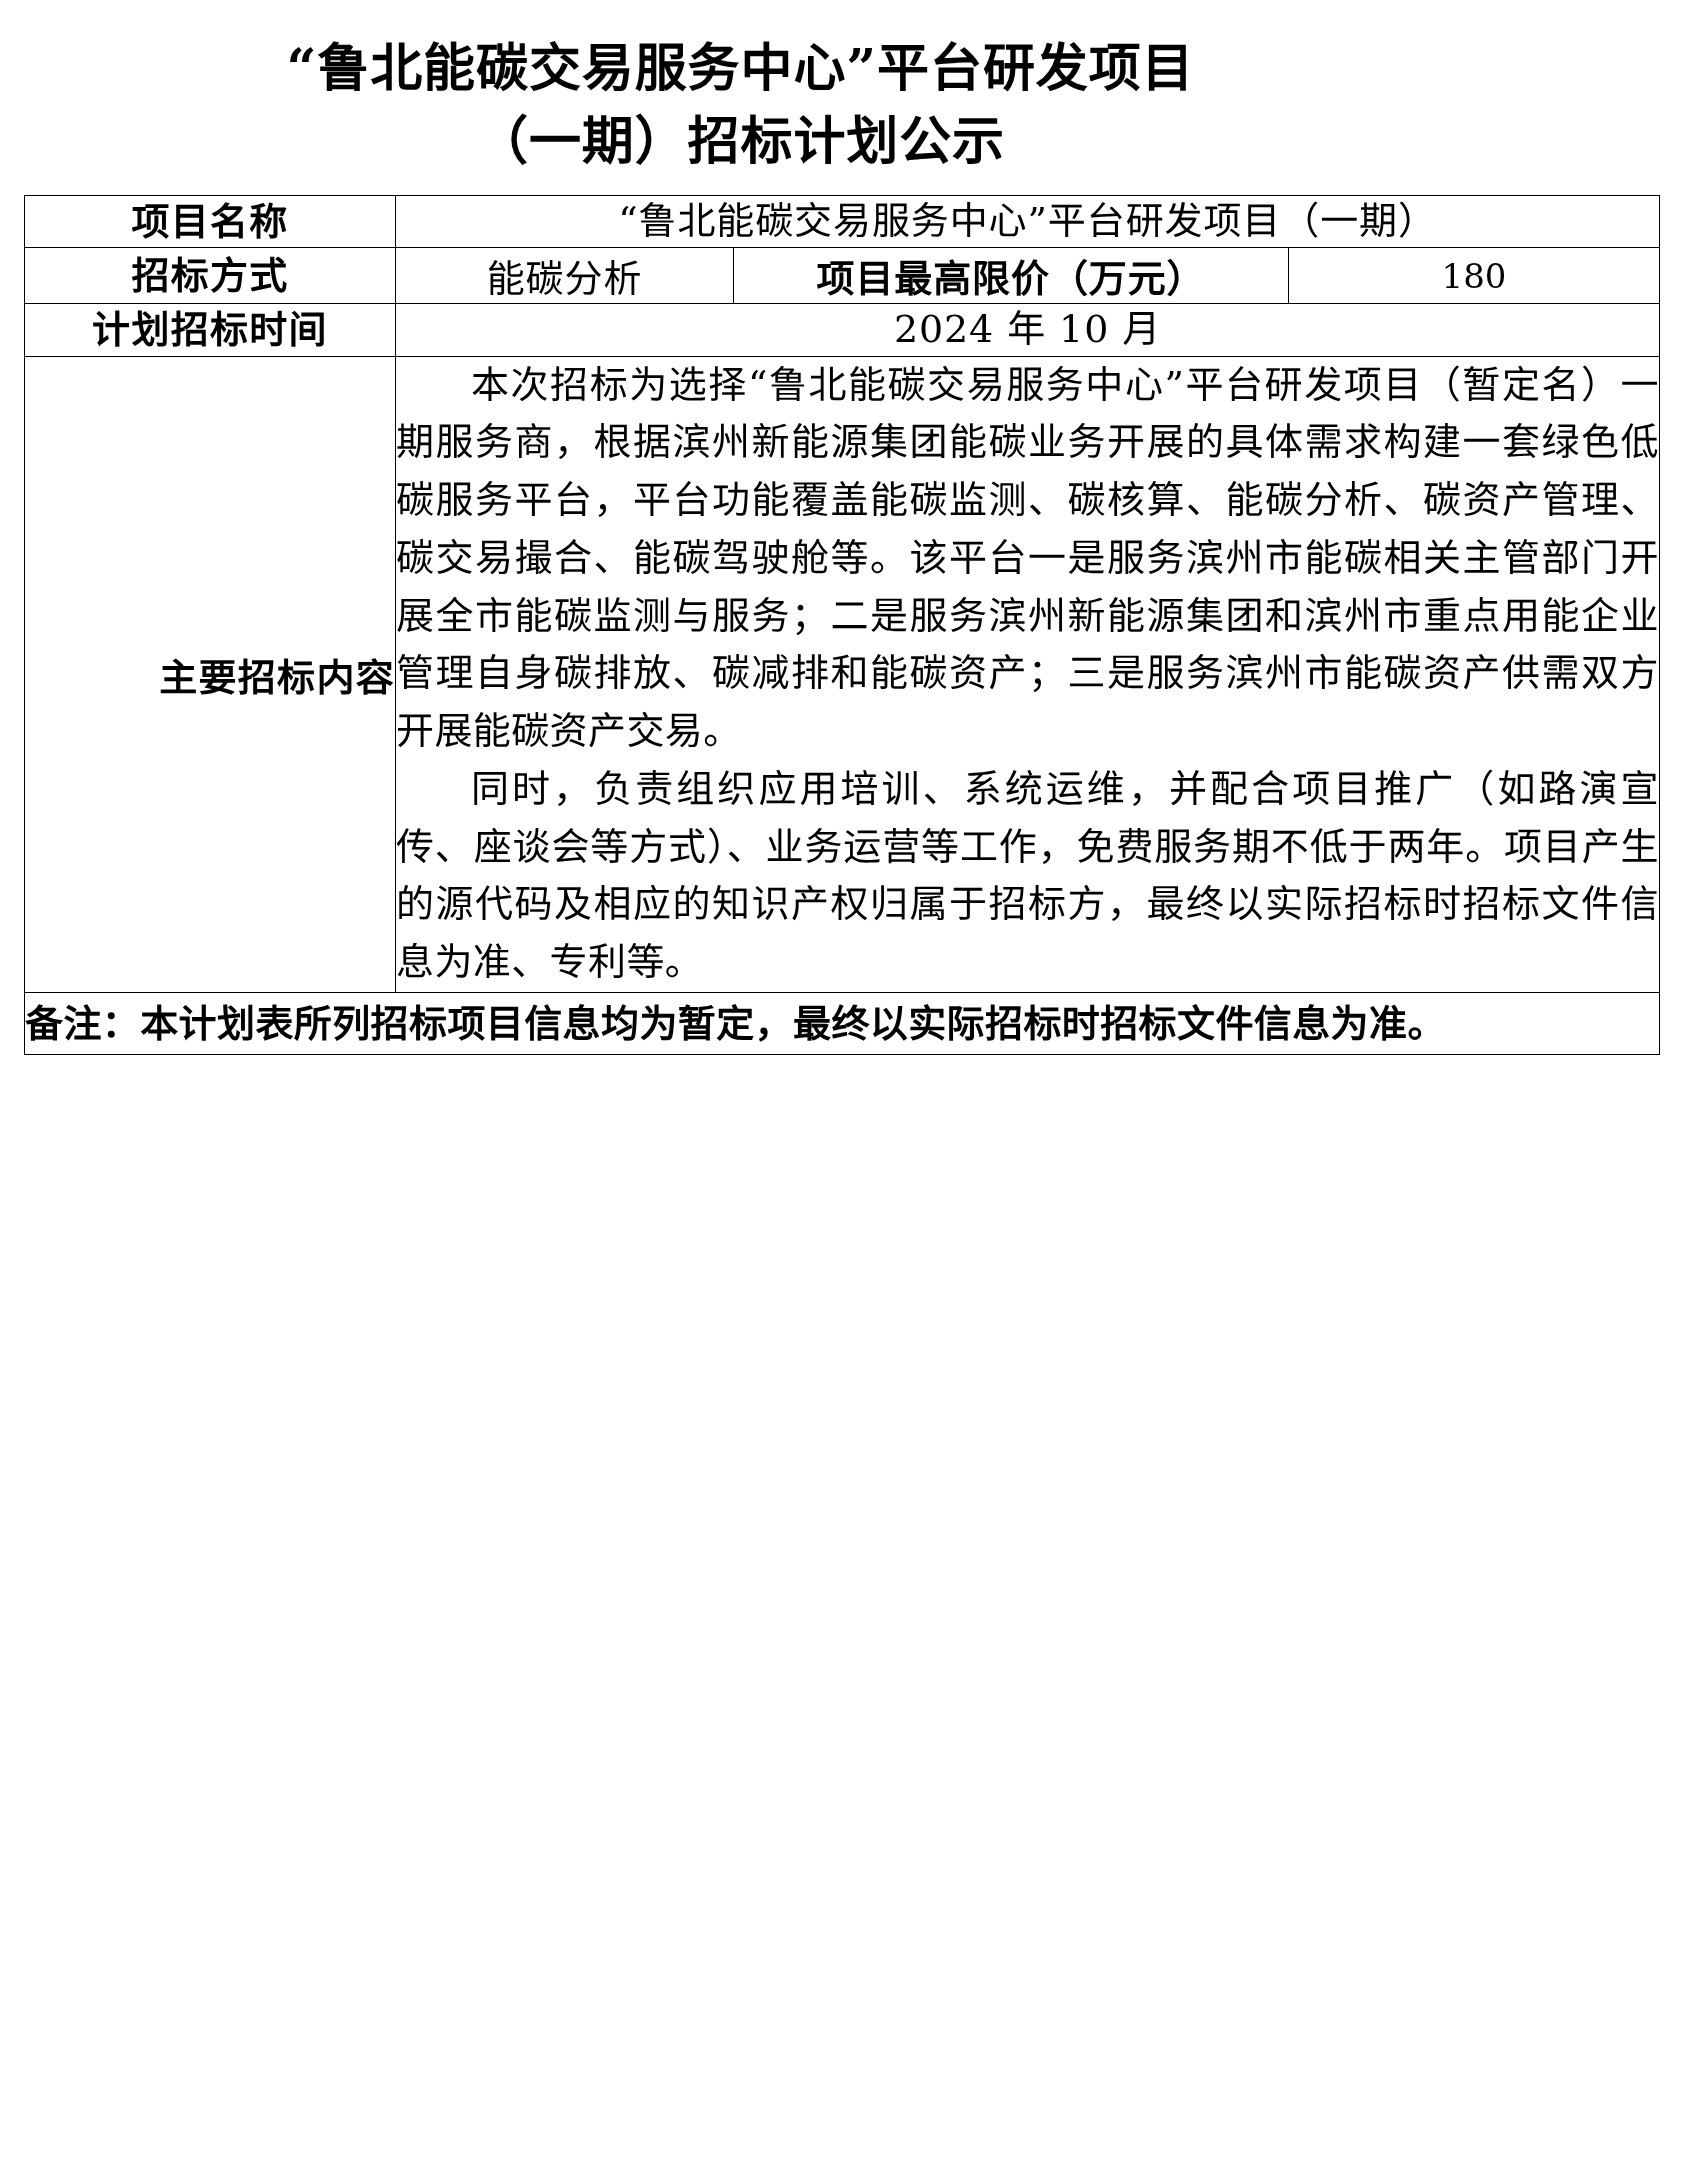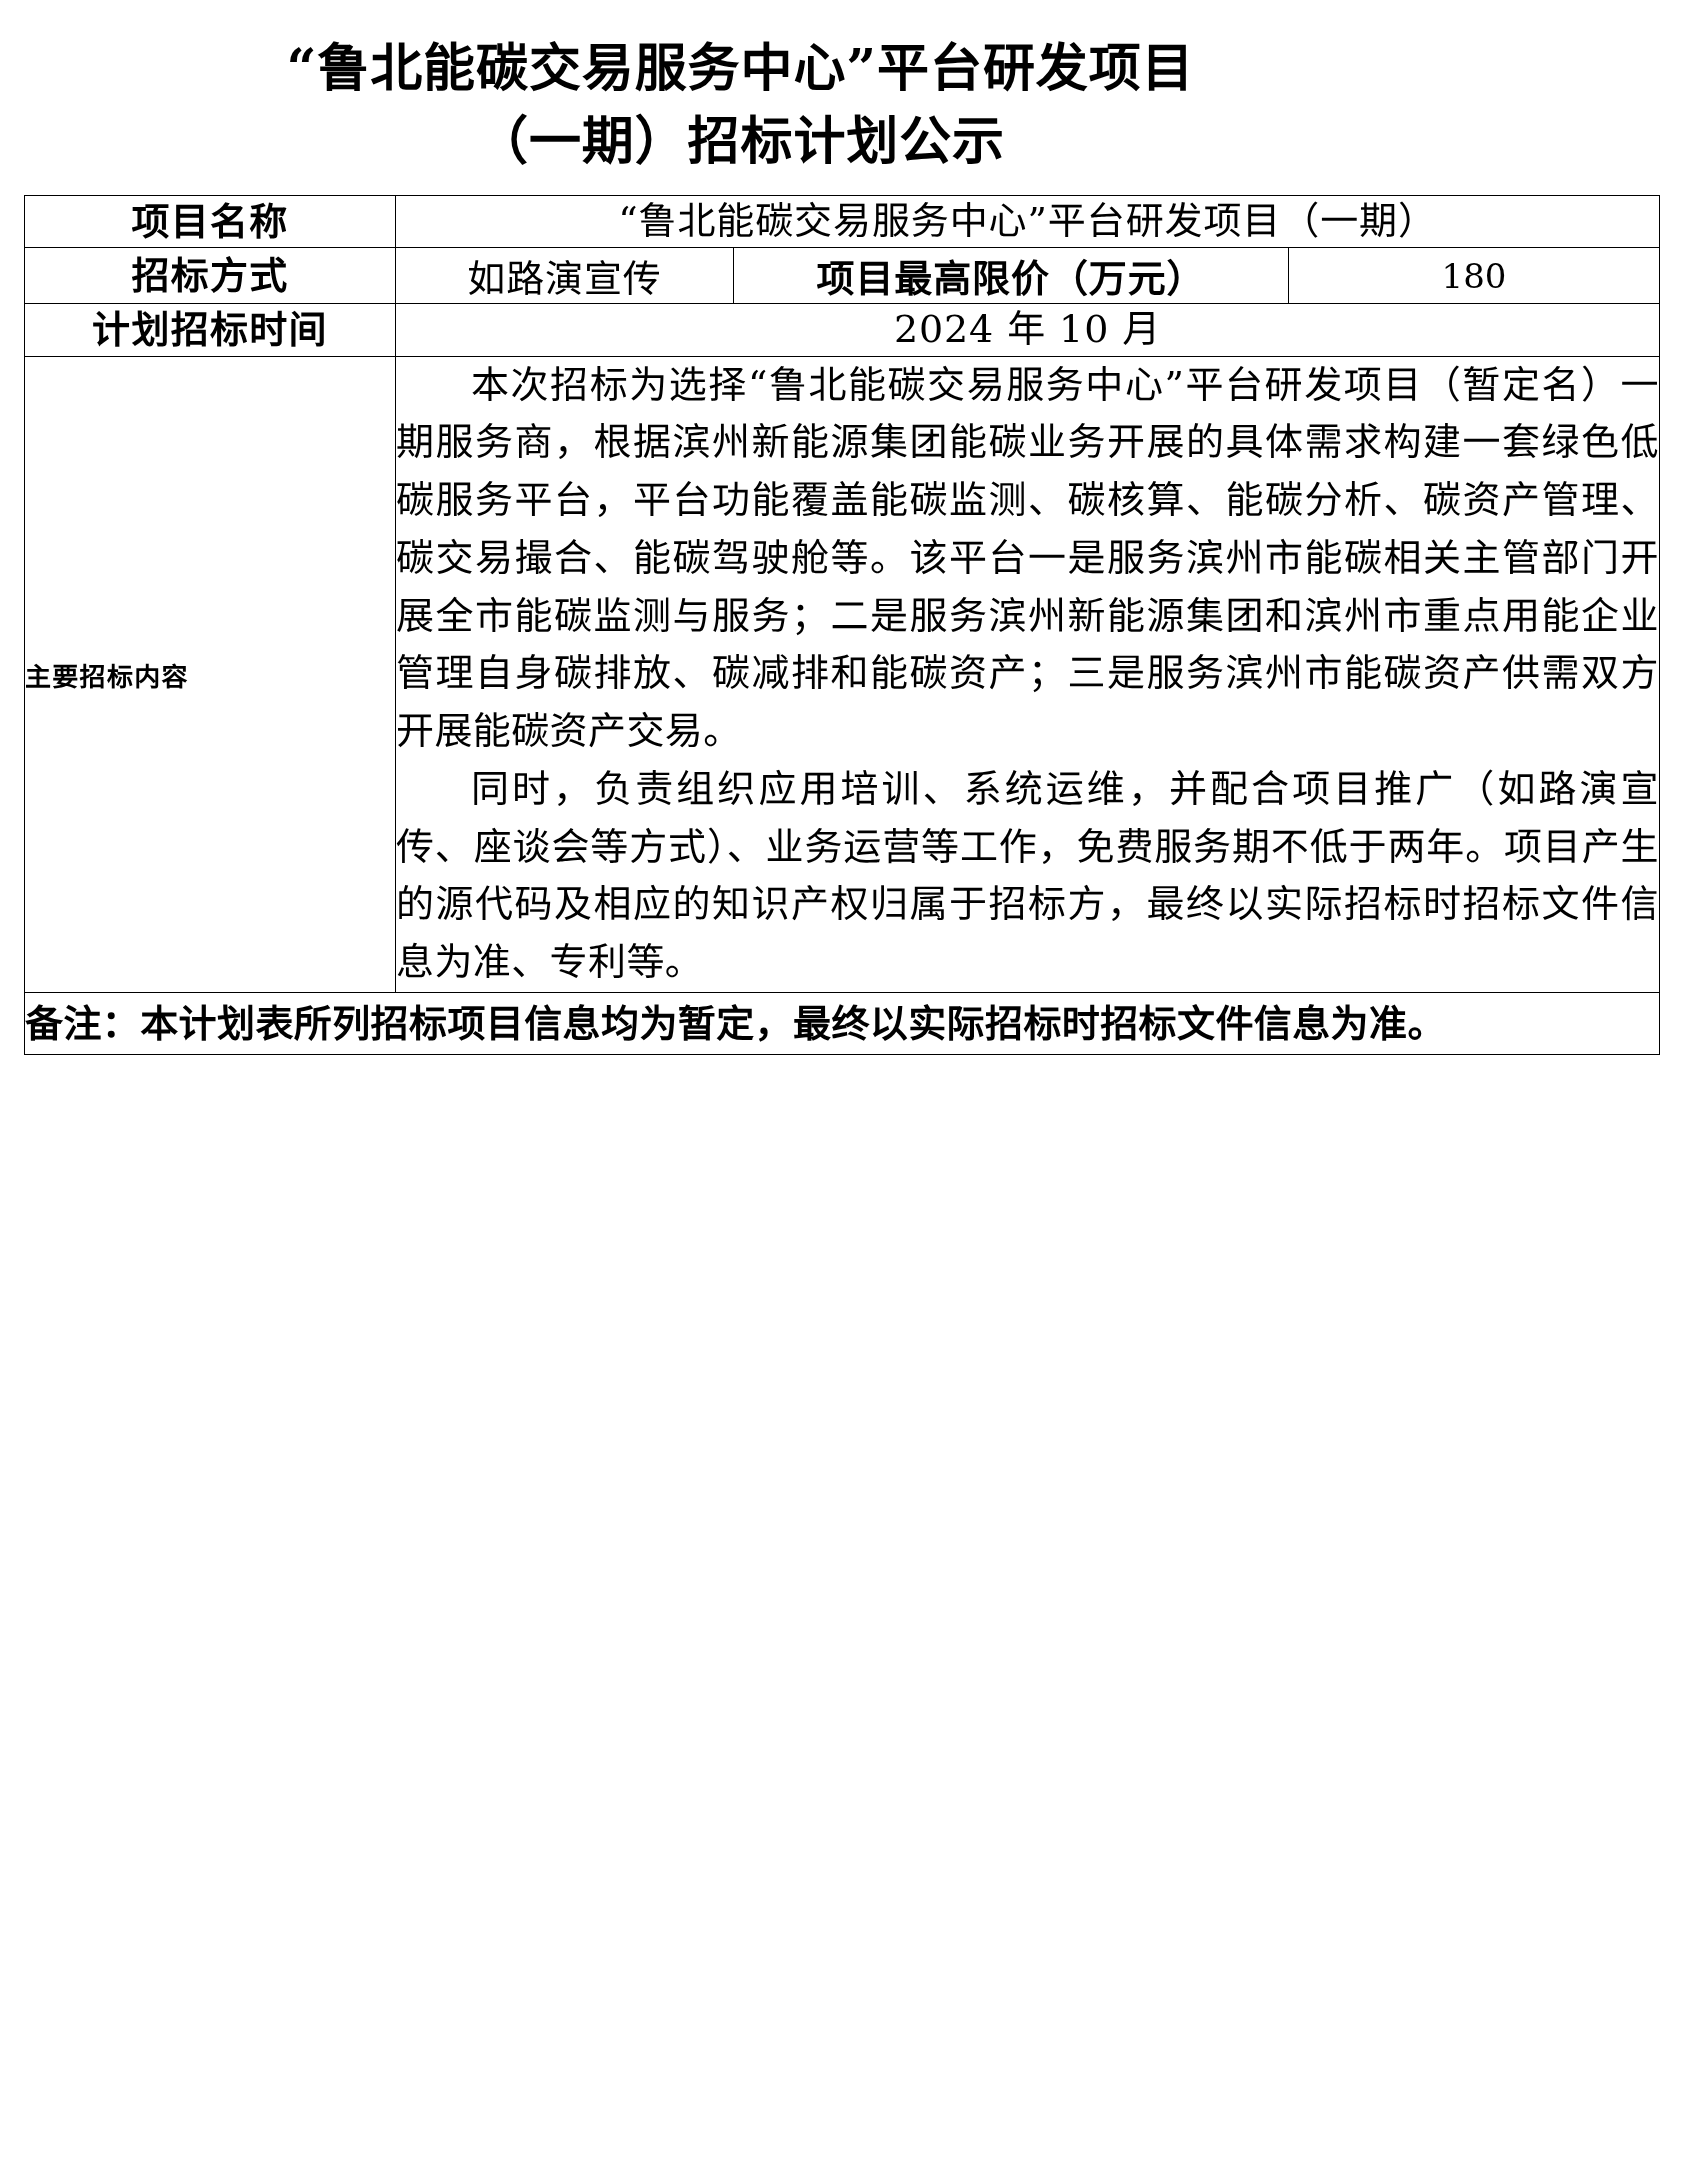--- a/index.html
+++ b/index.html
@@ -73,23 +73,23 @@
     font-size: 38px;
     padding: 15px 4.4px;
     letter-spacing: 0.9px;
   }
   .price-value-cell {
     text-align: center;
     font-size: 34px;
     padding: 15px 4.4px;
   }
   .content-label-cell {
-    text-align: left;
+    text-align: right;
     font-weight: bold;
-    font-size: 26px;
+    font-size: 38px;
     letter-spacing: 1.3px;
     vertical-align: middle;
   }
   .content-cell {
     padding: 13px 18.4px 16px 18.4px;
     vertical-align: top;
   }
   .content-cell p {
     margin: 0;
     font-size: 38px;
@@ -129,21 +129,21 @@
       <col style="width:555px">
       <col style="width:371px">
     </colgroup>
     <tbody>
       <tr>
         <td class="label-cell">项目名称</td>
         <td class="value-cell" colspan="3">“鲁北能碳交易服务中心”平台研发项目（一期）</td>
       </tr>
       <tr>
         <td class="label-cell">招标方式</td>
-        <td class="method-cell">如路演宣传</td>
+        <td class="method-cell">能碳分析</td>
         <td class="price-label-cell">项目最高限价（万元）</td>
         <td class="price-value-cell">180</td>
       </tr>
       <tr>
         <td class="label-cell">计划招标时间</td>
         <td class="value-cell" colspan="3">2024 年 10 月</td>
       </tr>
       <tr>
         <td class="content-label-cell">主要招标内容</td>
         <td class="content-cell" colspan="3">

